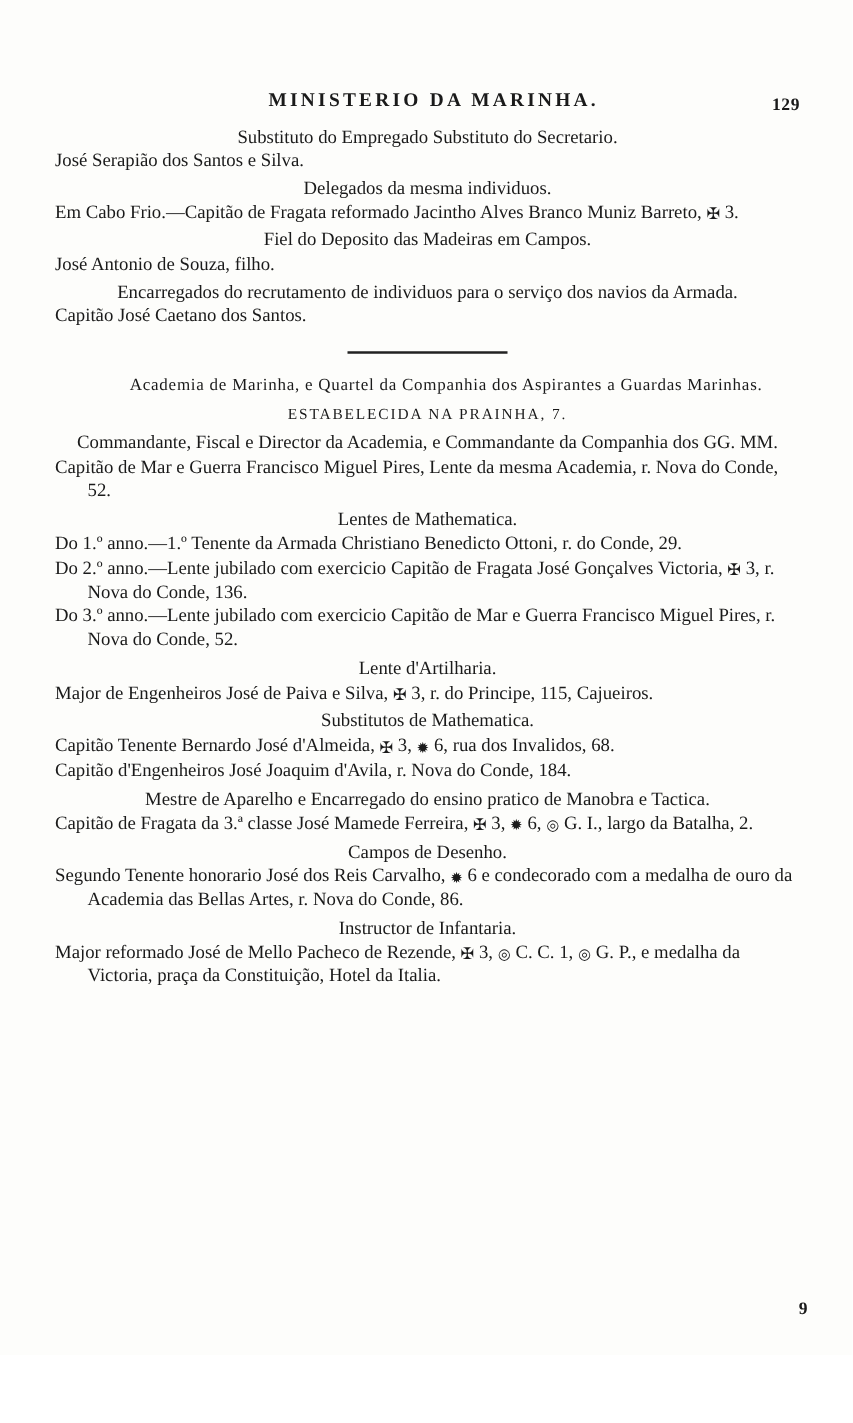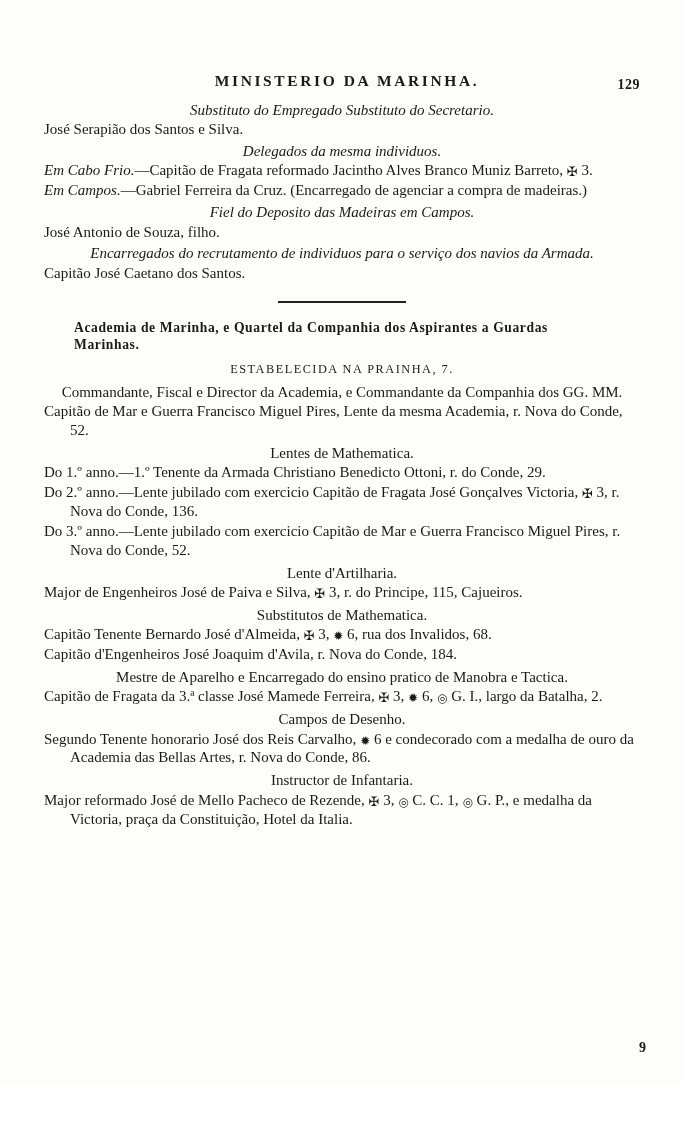--- a/index.html
+++ b/index.html
@@ -46,49 +46,48 @@
     position: absolute;
     right: 0;
     top: 5px;
     font-weight: bold;
     font-size: 14px;
     letter-spacing: 0.5px;
   }
   
   .center-italic {
     text-align: center;
-    font-style: italic;
     font-size: 15px;
     line-height: 1.22;
     margin: 3px 0 1px 0;
   }
   .center-italic.wide {
     padding: 0 6px;
   }
   .entry {
     font-size: 15px;
     line-height: 1.26;
     margin: 0 0 1px 0;
     text-indent: 0;
     padding-left: 26px;
   }
   .entry.hang {
     text-indent: -26px;
   }
-  .entry .it { font-style: italic; }
+  .entry .it { }
 
   .rule {
     width: 128px;
     height: 2px;
     background: #222;
     margin: 18px auto 16px auto;
   }
   .section-head {
-    text-align: left;
-    font-weight: bold;
+    text-align: right;
+    font-weight: normal;
     font-size: 13.6px;
     letter-spacing: 0.6px;
     line-height: 1.3;
     margin: 0 30px 8px 30px;
   }
   .estab {
     text-align: center;
     font-size: 12.3px;
     letter-spacing: 1.5px;
     margin: 2px 0 6px 0;
@@ -129,23 +128,20 @@
 
     <div class="center-italic">Substituto do Empregado Substituto do Secretario.</div>
     <div class="entry hang">José Serapião dos Santos e Silva.</div>
 
     <div class="center-italic">Delegados da mesma individuos.</div>
 
     <div class="entry hang">
       <span class="it">Em Cabo Frio.</span><span>—Capitão de Fragata reformado Jacintho Alves Branco Muniz Barreto, </span><span class="sym sym-cross">✠</span><span> 3.</span>
     </div>
 
-    <div class="entry hang">
-      <span class="it">Em Campos.</span><span>—Gabriel Ferreira da Cruz. (Encarregado de agenciar a compra de madeiras.)</span>
-    </div>
 
     <div class="center-italic">Fiel do Deposito das Madeiras em Campos.</div>
     <div class="entry hang">José Antonio de Souza, filho.</div>
 
     <div class="center-italic wide">Encarregados do recrutamento de individuos para o serviço dos navios da Armada.</div>
     <div class="entry hang">Capitão José Caetano dos Santos.</div>
 
     <div class="rule"></div>
 
     <div class="section-head">Academia de Marinha, e Quartel da Companhia dos Aspirantes a Guardas Marinhas.</div>

